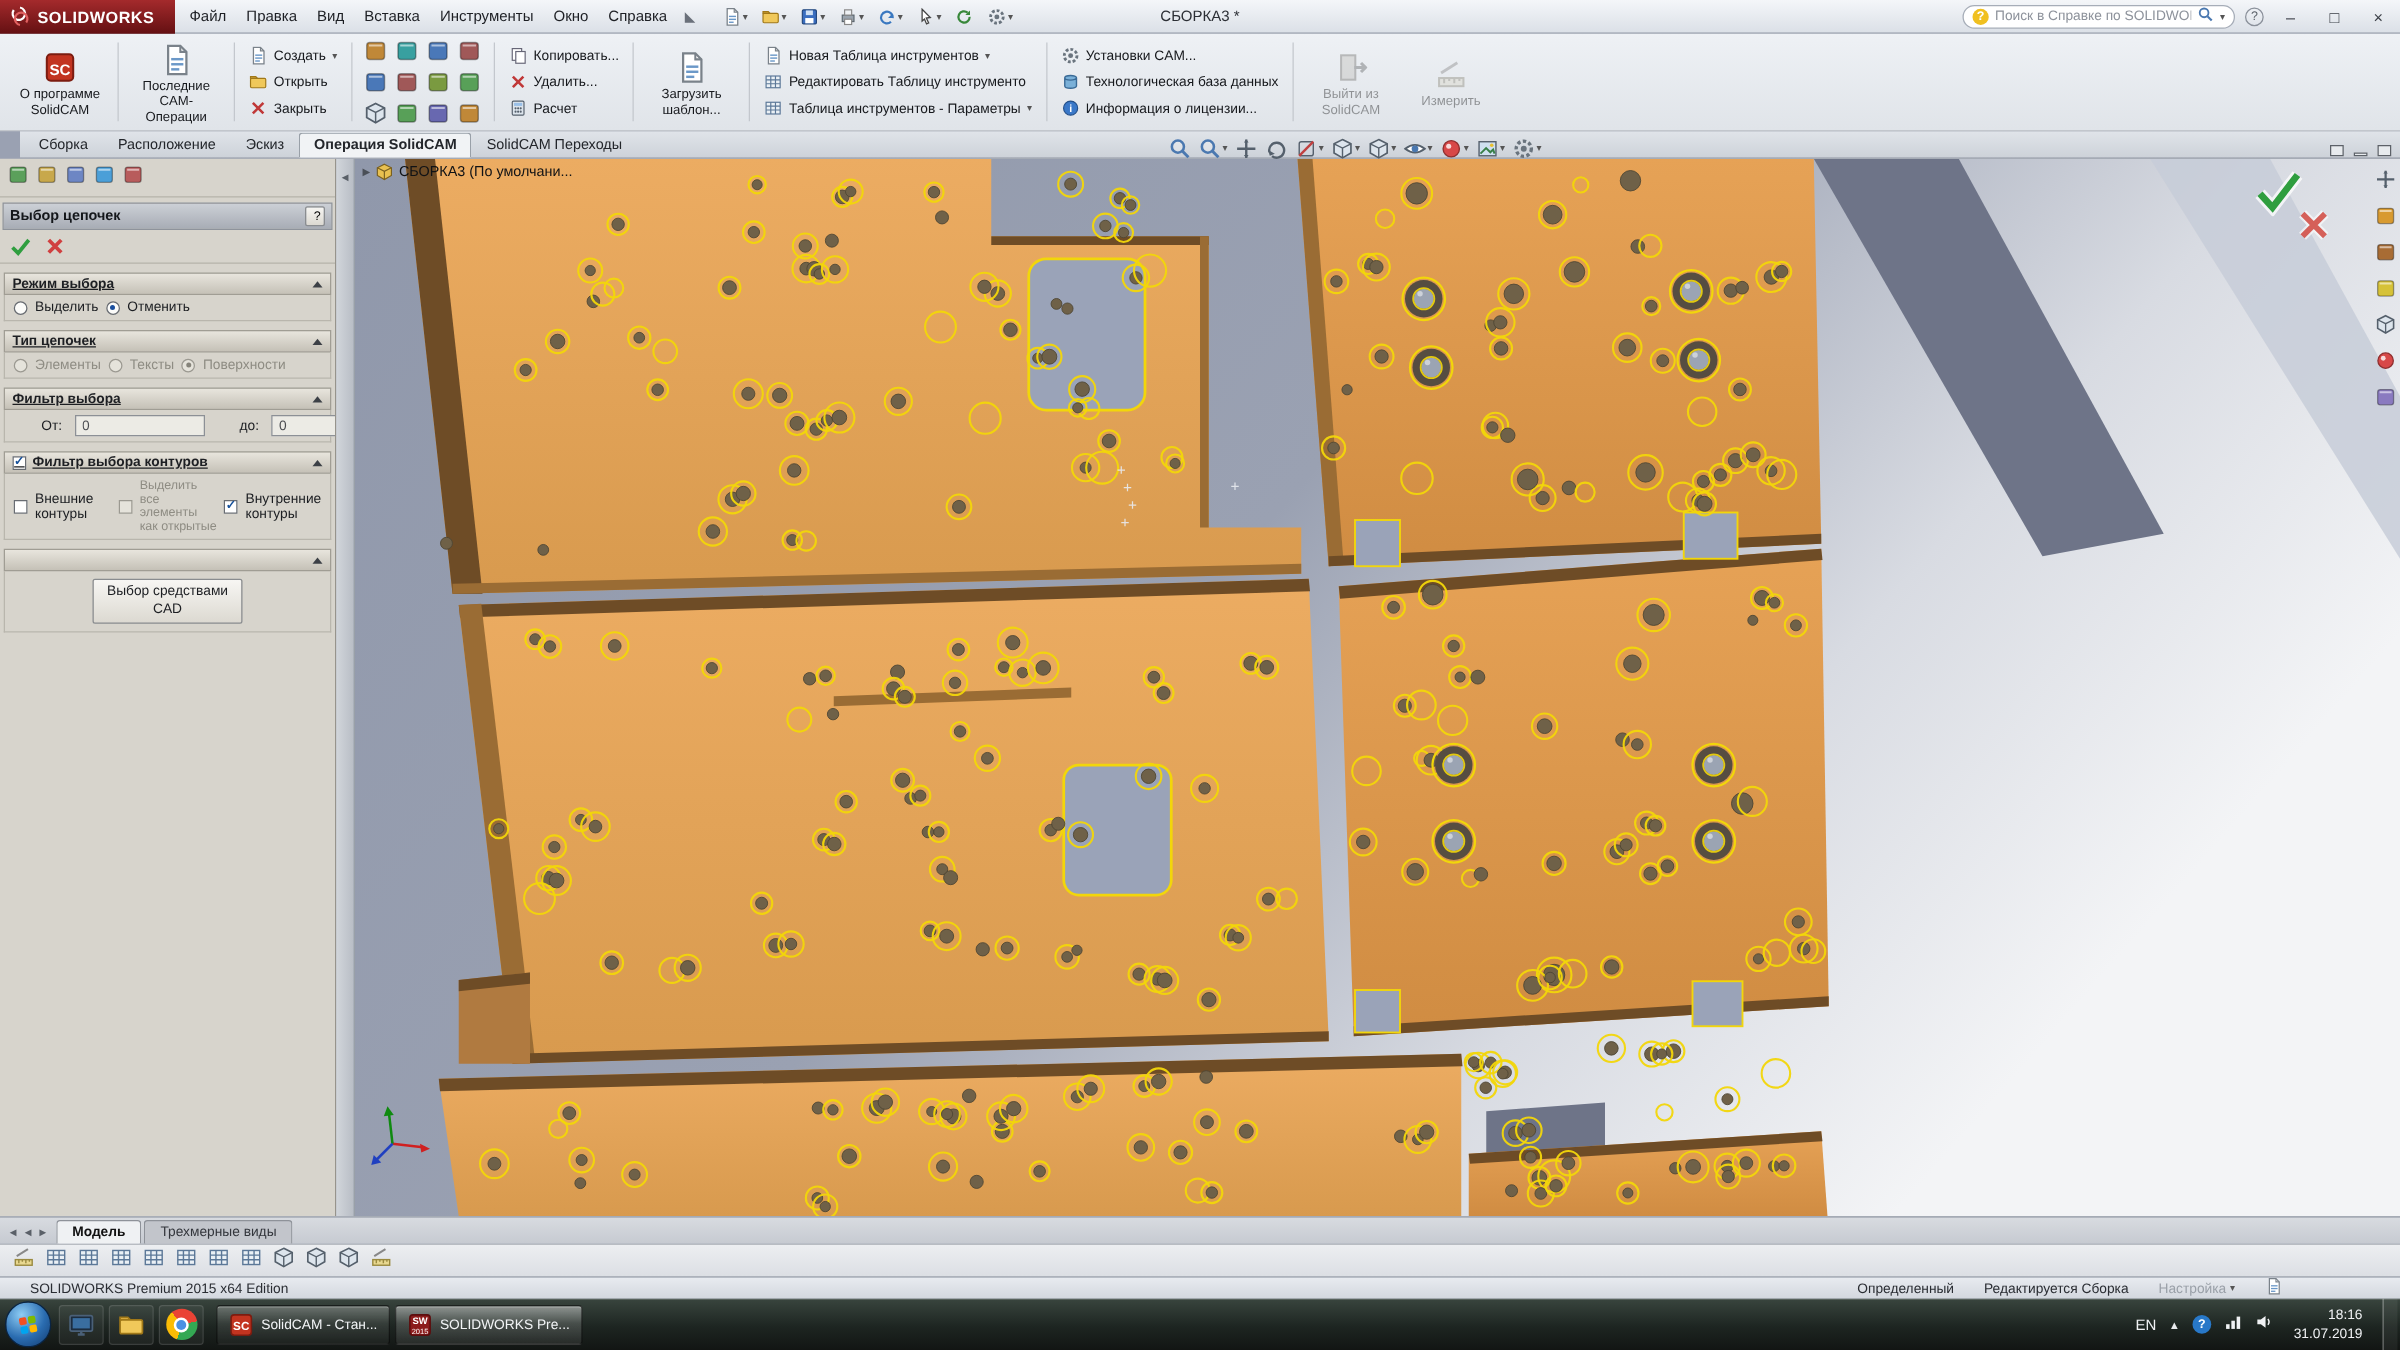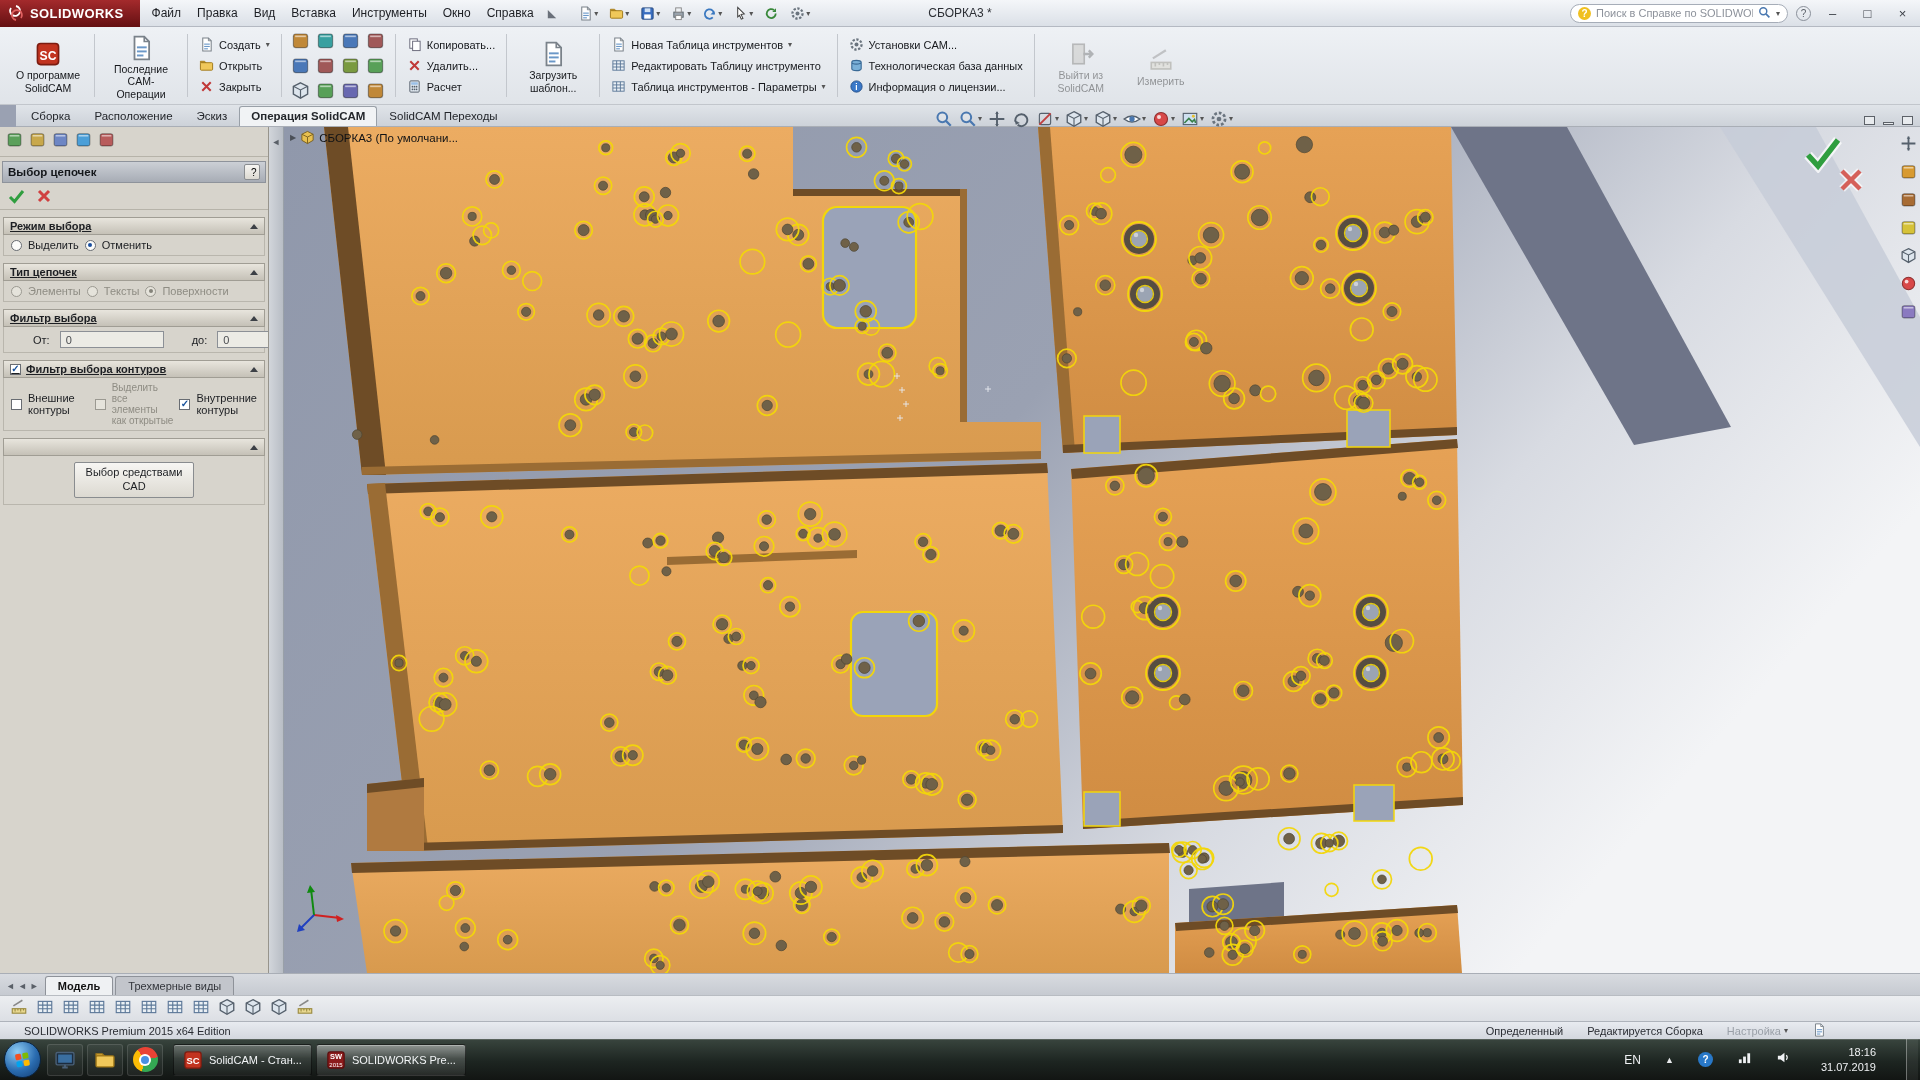--- a/index.html
+++ b/index.html
@@ -127,21 +127,21 @@
   .tb-icon{width:36px;height:32px;display:flex;align-items:center;justify-content:center;border-radius:3px;
     border:1px solid rgba(255,255,255,.12);background:rgba(255,255,255,.05);margin-right:4px;}
   .tb-btn{height:32px;display:flex;align-items:center;gap:6px;padding:0 9px;margin-right:4px;border-radius:3px;
     border:1px solid rgba(0,0,0,.55);background:linear-gradient(rgba(255,255,255,.28),rgba(255,255,255,.10) 45%,rgba(255,255,255,.04));
     color:#f2f4f6;font-size:11px;white-space:nowrap;box-shadow:inset 0 1px rgba(255,255,255,.3);}
   .tb-btn.bright{background:linear-gradient(rgba(255,255,255,.45),rgba(255,255,255,.18) 45%,rgba(255,255,255,.08));}
   .chrome{width:25px;height:25px;border-radius:50%;position:relative;flex:0 0 auto;
     background:conic-gradient(from -40deg,#ea4335 0 33%,#34a853 33% 66%,#fbbc05 66% 100%);}
   .chrome::before{content:'';position:absolute;inset:6.5px;background:#fff;border-radius:50%;}
   .chrome::after{content:'';position:absolute;inset:8.5px;background:#4a90e2;border-radius:50%;}
-  #tray{margin-left:auto;display:flex;align-items:center;gap:24px;color:#f0f2f4;padding-right:2px;}
+  #tray{margin-left:auto;display:flex;align-items:center;gap:10px;color:#f0f2f4;padding-right:2px;}
   #tray .lang{font-size:12px;}
   #tray .up-arrow{font-size:9px;color:#e8eaec;}
   .tray-info{width:15px;height:15px;border-radius:50%;background:#2878c8;color:#fff;font-size:10px;font-weight:bold;
     display:flex;align-items:center;justify-content:center;}
   #clock{font-size:11px;text-align:right;line-height:1.3;margin:0 6px;}
   #show-desktop{width:12px;height:41px;border-left:1px solid rgba(255,255,255,.35);background:rgba(255,255,255,.06);}
 </style>
 </head>
 <body>
 

